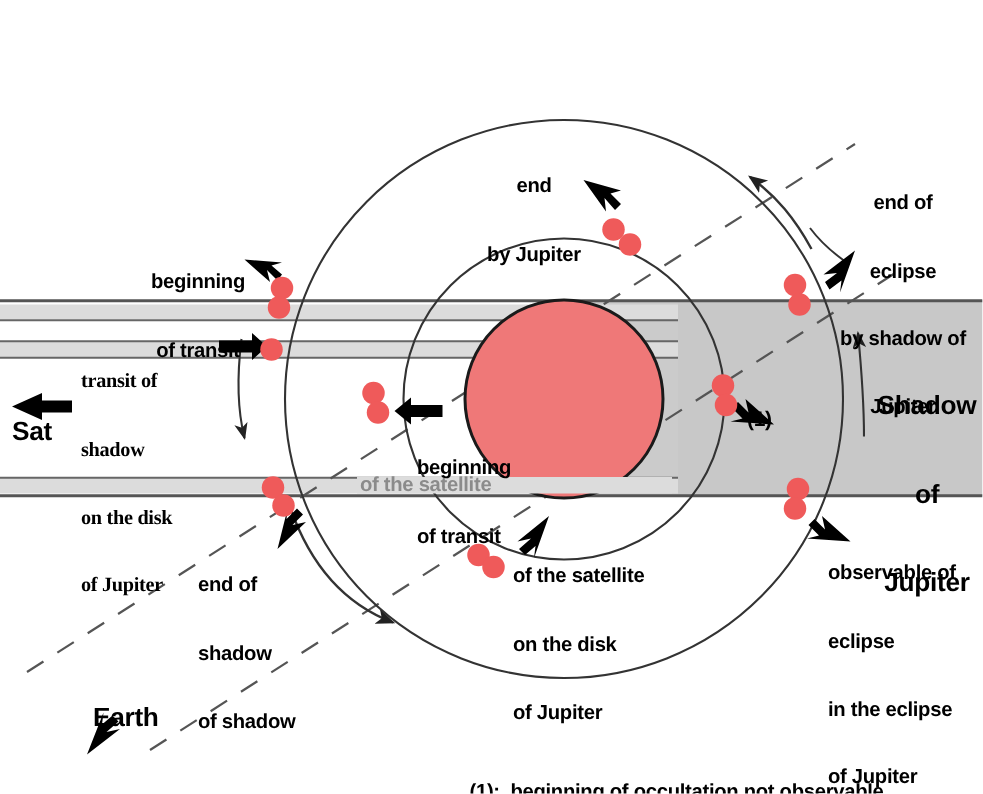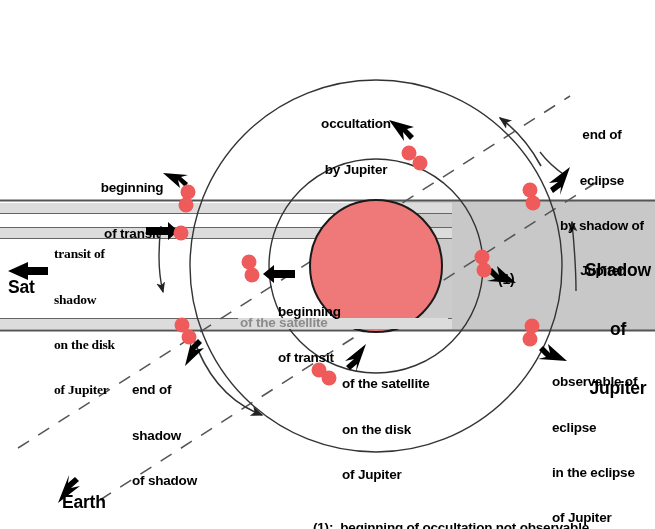--- a/index.html
+++ b/index.html
@@ -115,36 +115,36 @@
         <circle cx="329" cy="378" r="7.5" fill="#ef5a5a"></circle>
         <circle cx="532" cy="326" r="7.5" fill="#ef5a5a"></circle>
         <circle cx="530" cy="339" r="7.5" fill="#ef5a5a"></circle>
       </g>
 
     <rect x="238" y="318" width="210" height="11" fill="#dcdcdc"></rect>
   </svg>
 
   <div class="lbl sz17" style="left:8px;top:278px;">Sat</div>
 
-  <div class="lbl sz17" style="left:62px;top:469px;margin-top:24px;">Earth</div>
+  <div class="lbl sz17" style="left:62px;top:469px;">Earth</div>
 
   <div class="lbl sz13 ta-c" style="left:76px;top:150px;width:112px;">
     <div>beginning</div>
     <div>of transit</div>
   </div>
 
   <div class="lbl sz13 ta-l" style="left:54px;top:216px;width:118px;font-family:Liberation Serif, serif;">
     <div>transit of</div>
     <div>shadow</div>
     <div>on the disk</div>
     <div>of Jupiter</div>
   </div>
 
   <div class="lbl sz13 ta-c" style="left:294px;top:86px;width:124px;">
-    <div>occultation</div>
+    <div>end</div>
     <div>by Jupiter</div>
   </div>
 
   <div class="lbl sz13 ta-c" style="left:552px;top:97px;width:100px;">
     <div>end of</div>
     <div>eclipse</div>
     <div>by shadow of</div>
     <div>Jupiter</div>
   </div>
 

